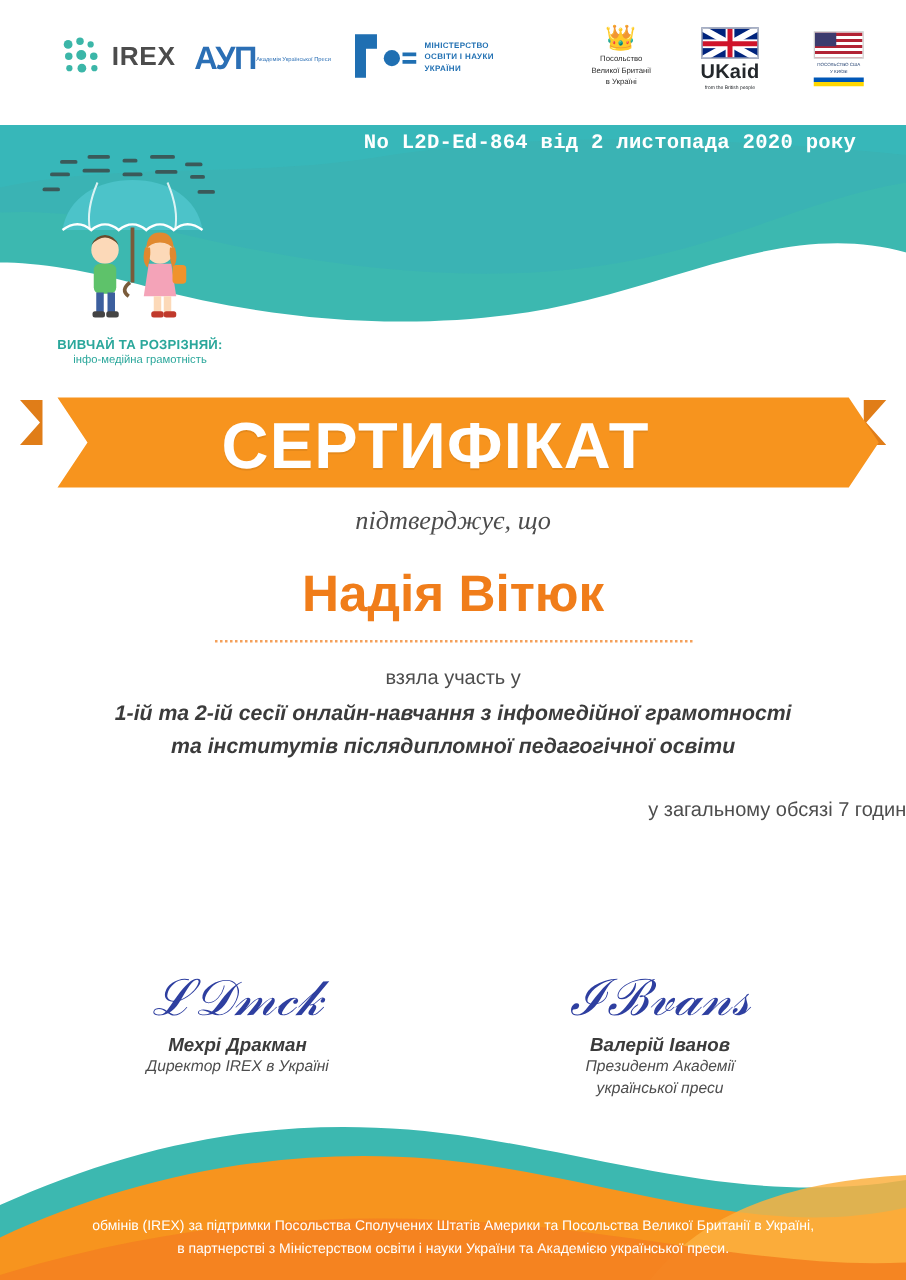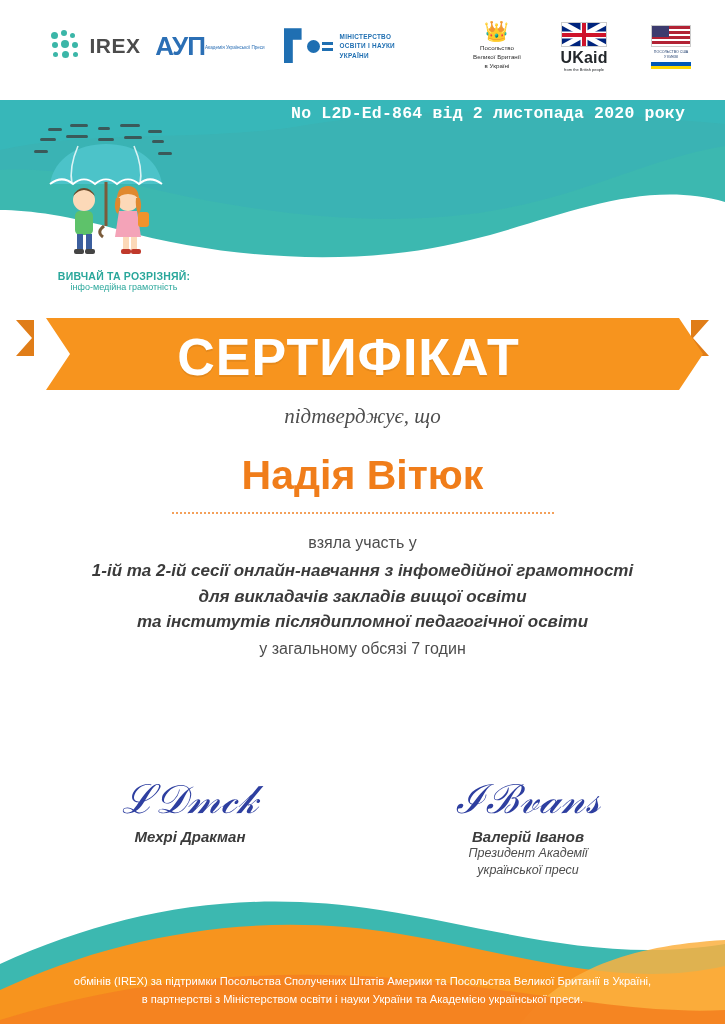--- a/index.html
+++ b/index.html
@@ -123,21 +123,21 @@
 
   
   .emblem {
     position: absolute;
     left: 28px; top: 122px;
     width: 160px; height: 170px;
     z-index: 14;
   }
   .emblem-tagline {
     position: absolute;
-    left: 16px; bottom: 0;
+    left: 4px; bottom: 0;
     width: 160px;
     text-align: center;
   }
   .emblem-tagline .t1 {
     font-size: 10.5px; font-weight: bold; color: #2aa79b; letter-spacing: .2px;
   }
   .emblem-tagline .t2 {
     font-size: 9px; color: #2aa79b;
   }
 
@@ -185,21 +185,21 @@
     font-family: "Liberation Sans", sans-serif;
   }
   .course {
     position: absolute; top: 558px; left: 0; width: 725px;
     text-align: center; font-size: 17px; font-weight: bold; font-style: italic;
     color: #3b3b3b; line-height: 1.5;
     font-family: "Liberation Sans", sans-serif;
   }
   .hours {
     position: absolute; top: 640px; left: 0; width: 725px;
-    text-align: center; font-size: 16px; color: #4d4d4d;
+    text-align: right; font-size: 16px; color: #4d4d4d;
     font-family: "Liberation Sans", sans-serif;
   }
 
   
   .sig { position: absolute; width: 260px; text-align: center; z-index: 14;}
   .sig-left { left: 60px; top: 772px; }
   .sig-right { left: 398px; top: 772px; }
   .sig-mark {
     height: 54px;
     color: #2e3fa0;
@@ -380,28 +380,28 @@
     </svg>
   </div>
   <div class="ribbon-title">СЕРТИФІКАТ</div>
 
   <div class="confirms">підтверджує, що</div>
   <div class="recipient">Надія  Вітюк</div>
   <div class="divider"></div>
   <div class="participated">взяла участь у</div>
   <div class="course">
     <div>1-ій та 2-ій сесії онлайн-навчання з інфомедійної грамотності</div>
-    <div>для викладачів закладів вищої освіти</div>
     <div>та інститутів післядипломної педагогічної освіти</div>
   </div>
   <div class="hours">у загальному обсязі 7 годин</div>
 
   <div class="sig sig-left">
     <div class="sig-mark">ℒ𝒟𝓂𝒸𝓀</div>
     <div class="sig-name">Мехрі Дракман</div>
+    <div class="sig-role">Директор IREX в Україні</div>
   </div>
 
   <div class="sig sig-right">
     <div class="sig-mark">ℐℬ𝓋𝒶𝓃𝓈</div>
     <div class="sig-name">Валерій Іванов</div>
     <div class="sig-role">Президент Академії</div>
     <div class="sig-role">української преси</div>
   </div>
 
   <div class="bottom-art">

